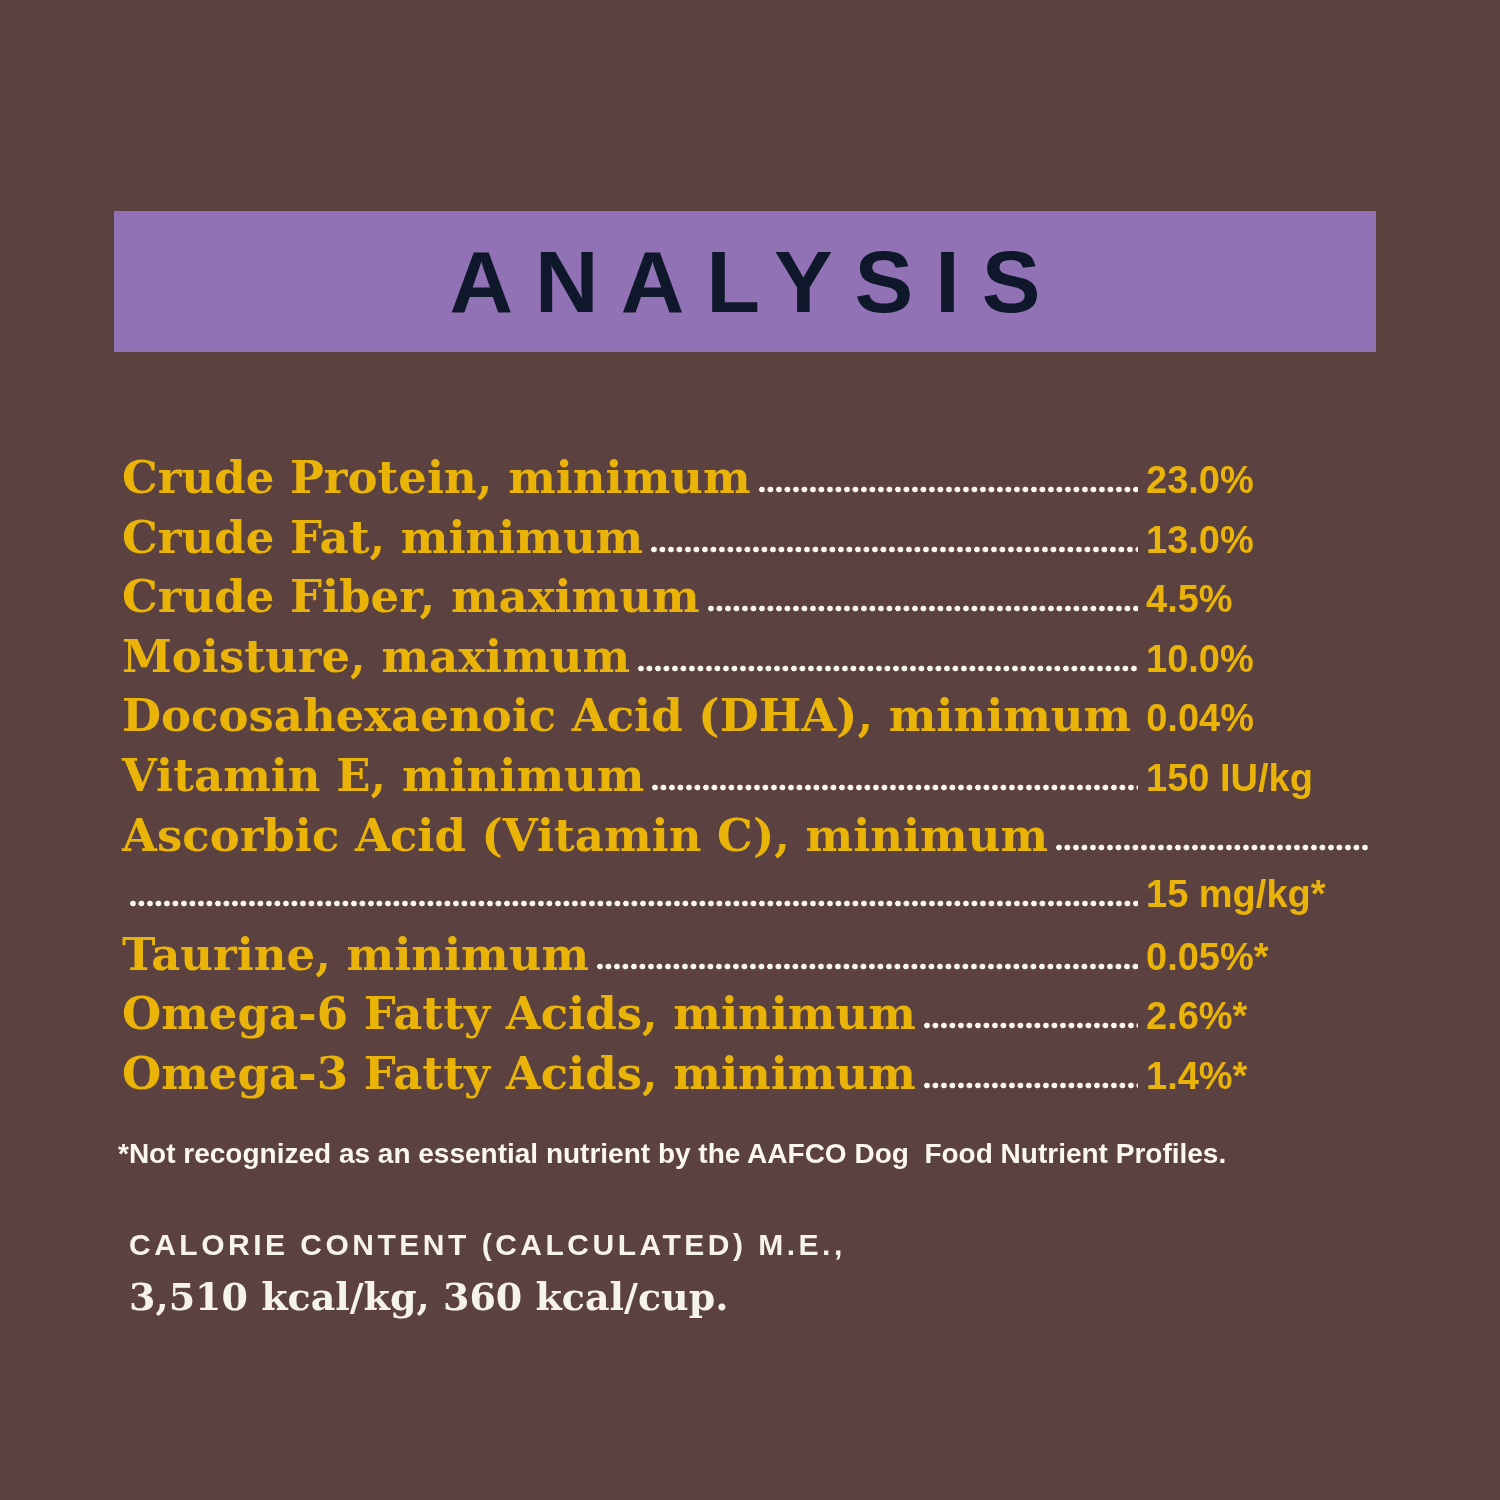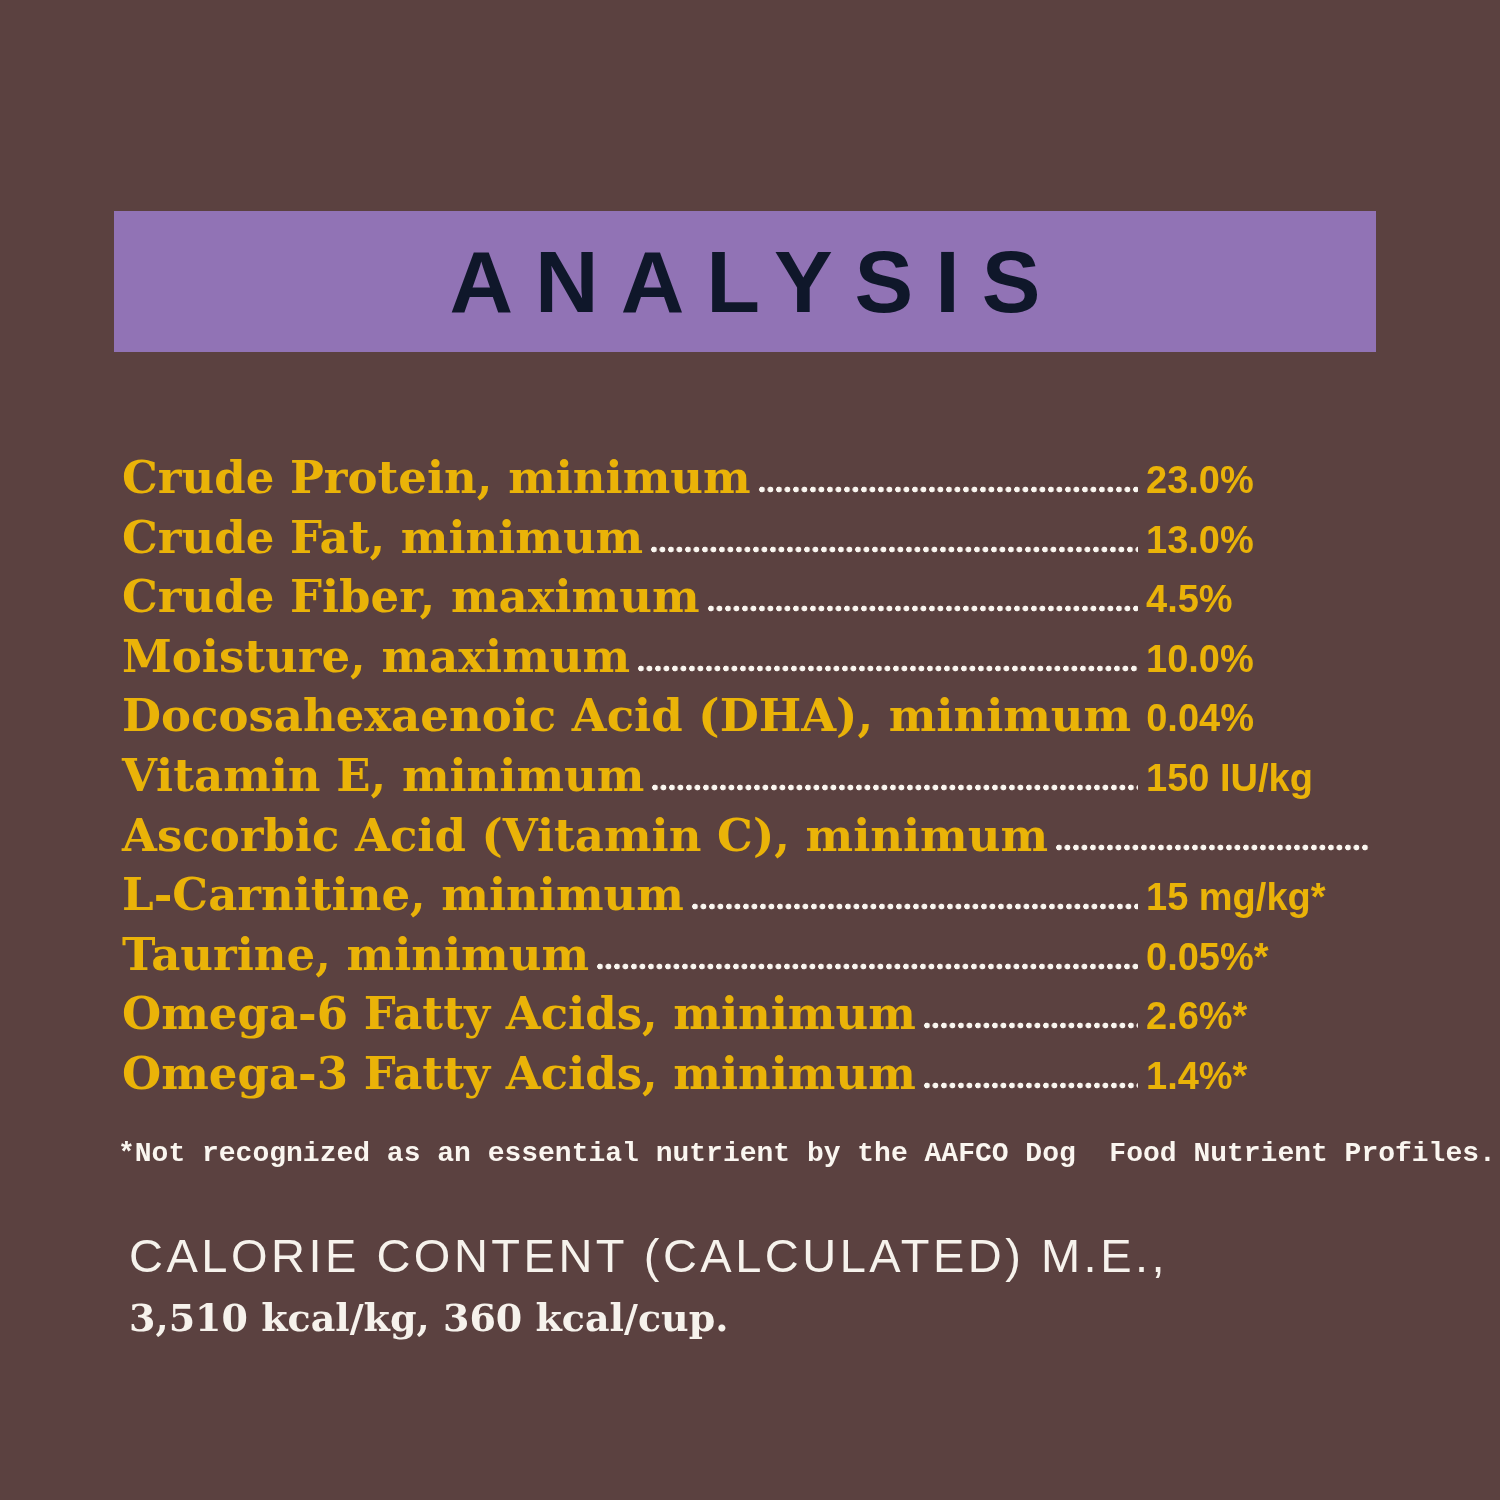--- a/index.html
+++ b/index.html
@@ -62,36 +62,36 @@
     flex: 0 0 232px;
     font-family: "Liberation Sans", sans-serif;
     font-weight: bold;
     font-size: 38px;
     white-space: nowrap;
   }
   .footnote {
     position: absolute;
     left: 118px;
     top: 1138px;
-    font-family: Liberation Mono, monospace;
+    font-family: Liberation Sans, sans-serif;
     font-weight: bold;
     font-size: 28px;
     color: #faf6f0;
     white-space: nowrap;
   }
   .calorie {
     position: absolute;
     left: 129px;
     top: 1228px;
     color: #f6f2ec;
   }
   .calorie-line1 {
     font-family: "Liberation Sans", sans-serif;
-    font-weight: normal;
-    font-size: 47px;
+    font-weight: bold;
+    font-size: 30px;
     letter-spacing: 3.5px;
     white-space: nowrap;
   }
   .calorie-line2 {
     font-family: "DejaVu Serif", serif;
     font-weight: bold;
     font-size: 38px;
     margin-top: 12px;
     white-space: nowrap;
   }
@@ -141,21 +141,20 @@
       <span class="dots"></span>
       <span class="value">150 IU/kg</span>
     </div>
 
     <div class="row">
       <span class="label">Ascorbic Acid (Vitamin C), minimum</span>
       <span class="dots"></span>
     </div>
 
     <div class="row">
-      <span class="label">L-Carnitine, minimum</span>
       <span class="dots"></span>
       <span class="value">15 mg/kg*</span>
     </div>
 
     <div class="row">
       <span class="label">Taurine, minimum</span>
       <span class="dots"></span>
       <span class="value">0.05%*</span>
     </div>
 

